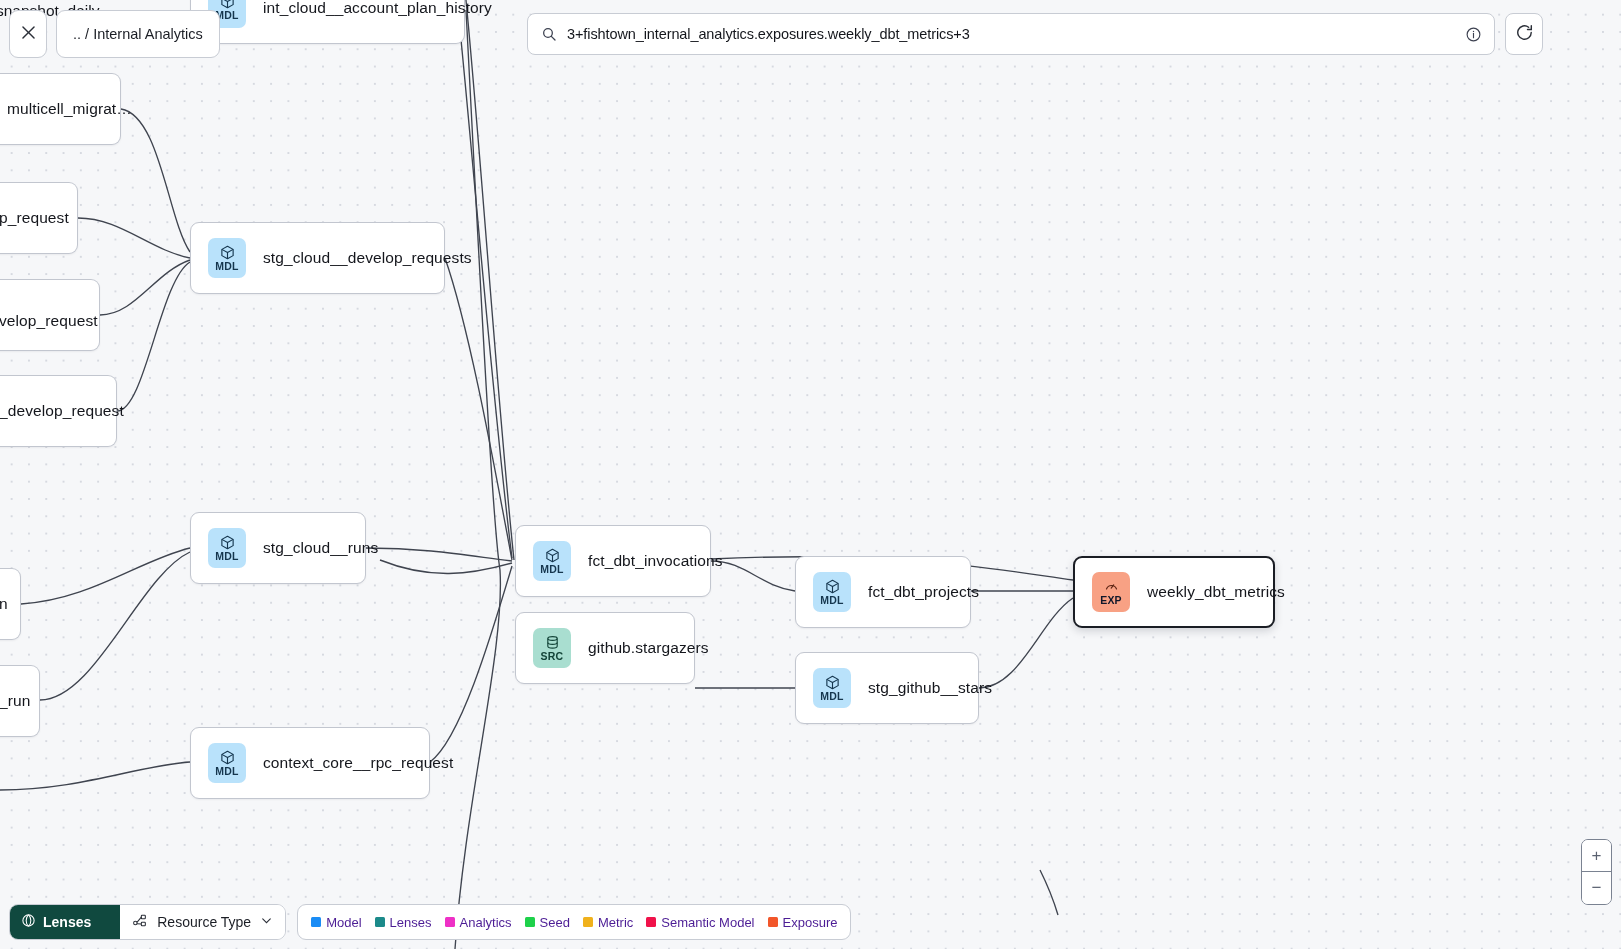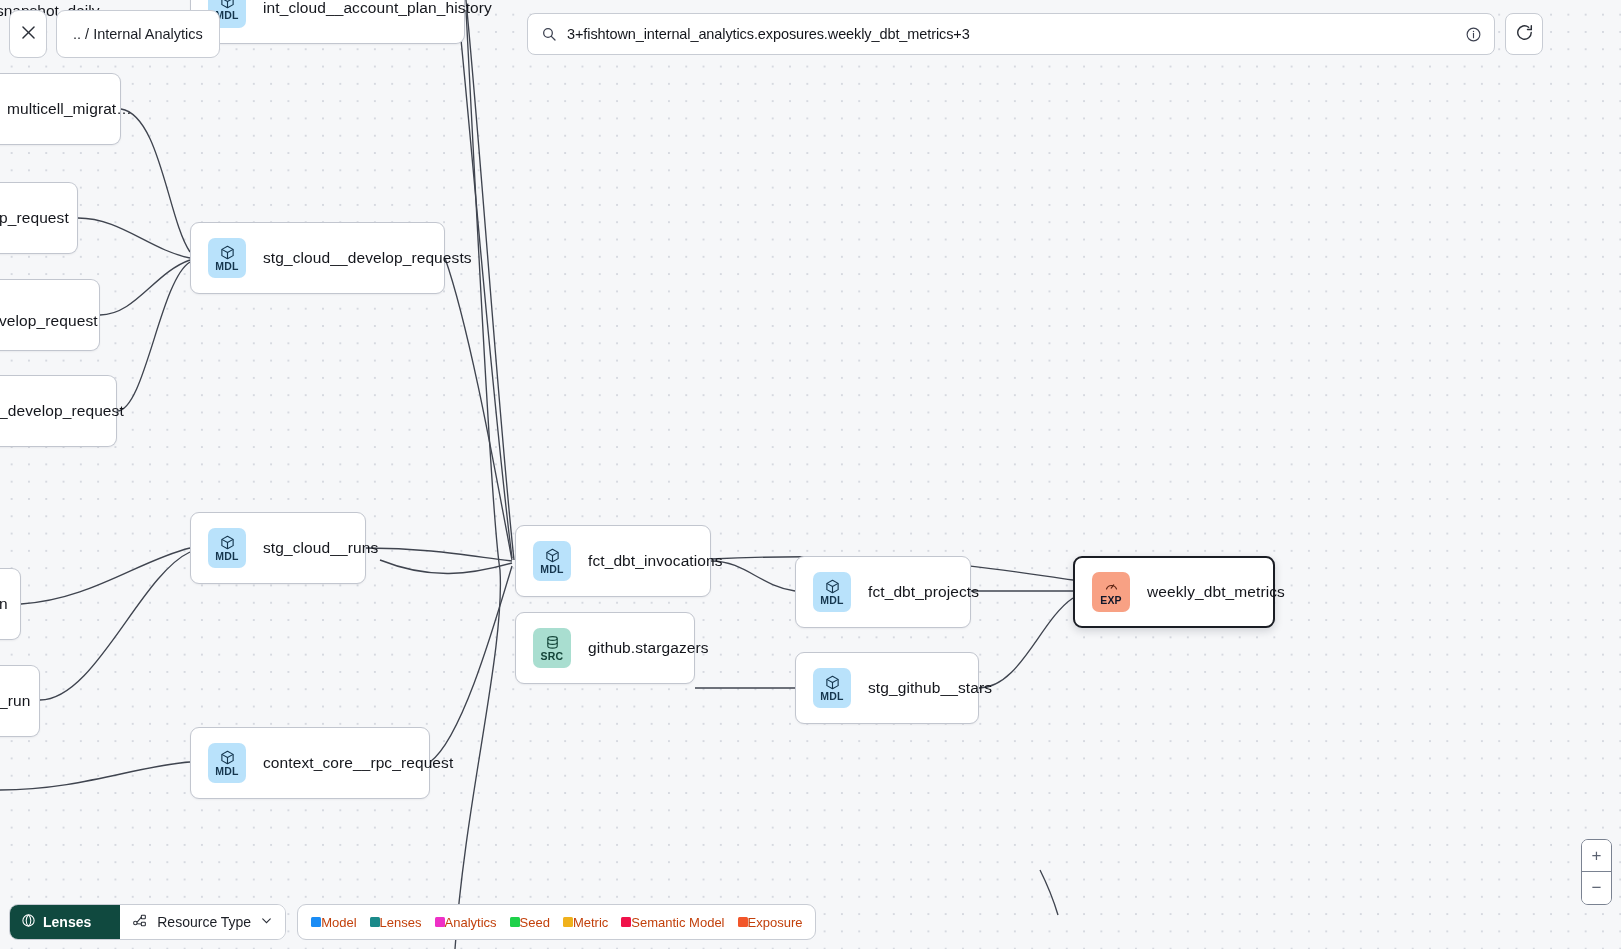--- a/index.html
+++ b/index.html
@@ -208,23 +208,23 @@
     display: flex;
     align-items: center;
     gap: 13px;
     background: #fff;
     border: 1.3px solid #c8ccd4;
     border-radius: 9px;
     padding: 0 13px;
     height: 36px;
   }
   .legend-item {
-    display: flex; align-items: center; 
+    display: flex; align-items: center; gap: 5px;
     font-size: 13px;
-    color: #c2410c;
+    color: #4c1d95;
     white-space: nowrap;
   }
   .swatch { width: 10px; height: 10px; border-radius: 1.5px; flex: 0 0 auto; }
 
   
   .zoom-ctl {
     position: absolute;
     right: 9px; bottom: 44px;
     width: 31px;
     background: #fff;

